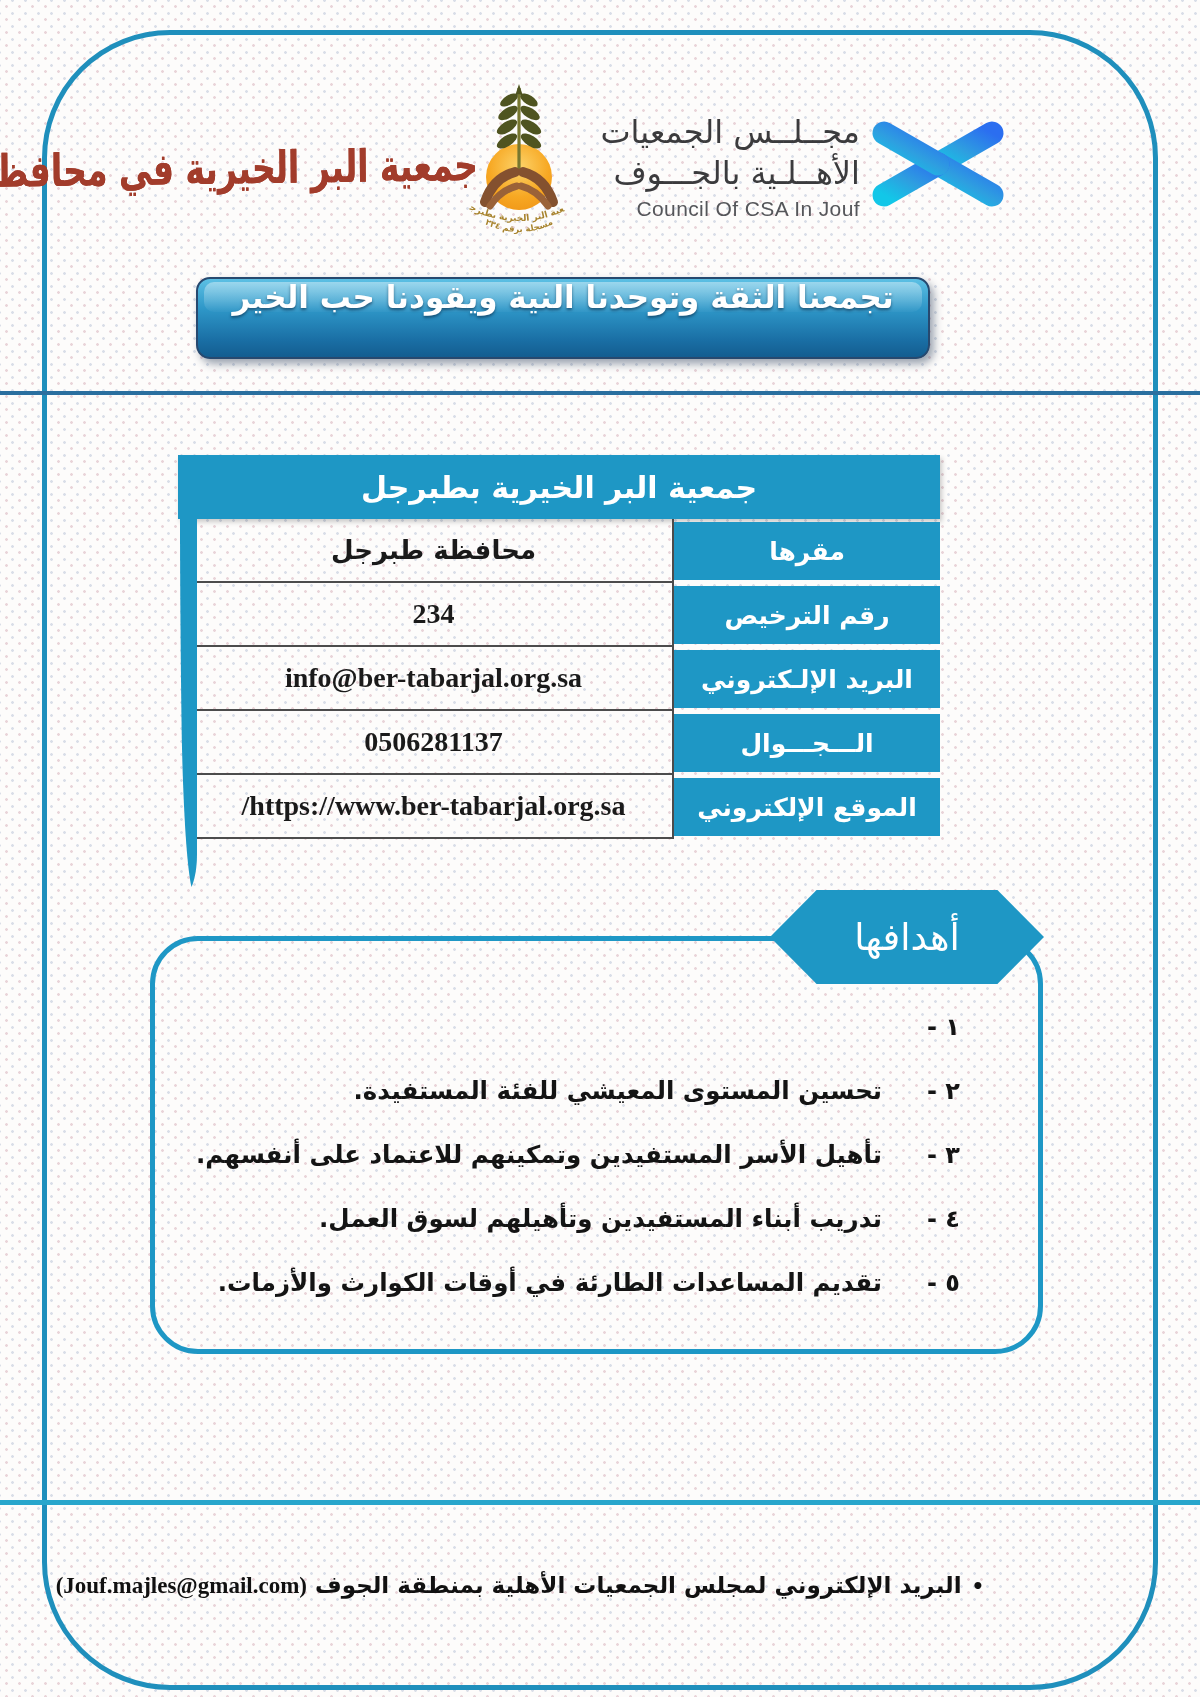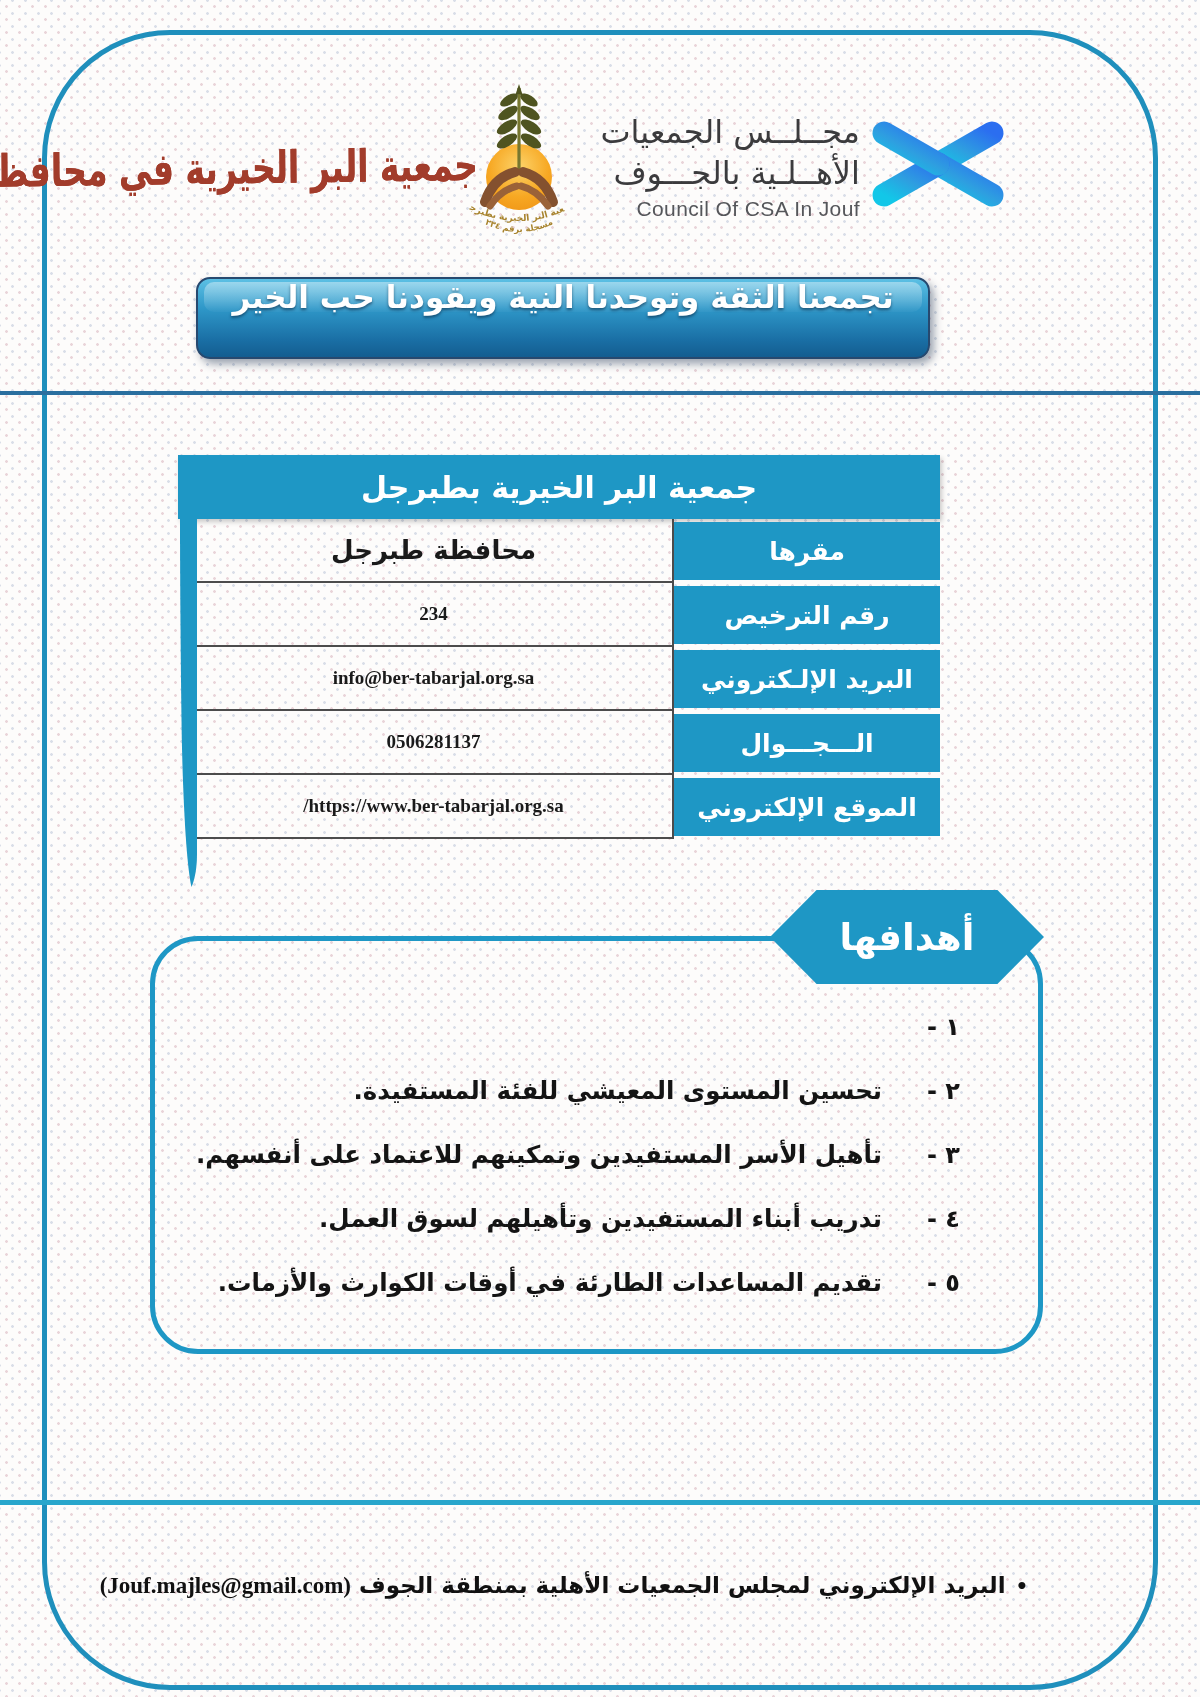--- a/index.html
+++ b/index.html
@@ -61,52 +61,52 @@
   }
   .t-row { display:flex; height:64px; }
   .t-row .value {
     flex:1; margin-left:17px; box-sizing:border-box;
     display:flex; align-items:center; justify-content:center;
     border-right:2px solid #4c4c4c; border-bottom:2px solid #4c4c4c;
     color:#1a1a1a; font-weight:bold;
   }
   .t-row:first-of-type .value { border-top:2px solid #4c4c4c; }
   .t-row .value.ar  { font-size:26px; direction:rtl; }
-  .t-row .value.lat { font-family:"Liberation Serif", serif; font-size:19px; direction:ltr; }
+  .t-row .value.lat { font-family:"Liberation Serif", serif; font-size:28px; direction:ltr; }
   .t-row .label {
     width:266px; box-sizing:border-box; background:#1e97c5; background-clip:padding-box;
     border-top:3px solid transparent; border-bottom:3px solid transparent;
     color:#fff; font-size:25px; font-weight:bold; direction:rtl;
     display:flex; align-items:center; justify-content:center;
   }
   .table-swash { position:absolute; left:178px; top:519px; }
   
   .obj-box {
     position:absolute; left:150px; top:936px; width:893px; height:418px; box-sizing:border-box;
     border:5px solid #1e97c5; border-radius:48px; z-index:2;
   }
   .obj-hex {
     position:absolute; left:770px; top:890px; width:274px; height:94px; z-index:3;
     background:#1e97c5;
     clip-path:polygon(0 50%, 17% 0, 83% 0, 100% 50%, 83% 100%, 17% 100%);
     display:flex; align-items:center; justify-content:center;
   }
-  .obj-hex span { color:#fff; font-size:37px; font-weight:bold; direction:rtl; }
+  .obj-hex span { color:#fff; font-size:37px; font-weight:normal; direction:rtl; }
   .obj-list {
     position:absolute; left:0; top:0; width:100%; height:100%; box-sizing:border-box;
     padding:72px 78px 52px 40px;
     display:flex; flex-direction:column; justify-content:space-between; direction:rtl;
   }
   .obj-item { display:flex; align-items:baseline; direction:rtl; color:#141414; font-weight:bold; }
   .obj-item .num  { min-width:40px; font-size:24px; }
   .obj-item .txt  { margin-right:38px; font-size:24.5px; }
   
   .footer {
     position:absolute; left:0; top:1572px; width:1040px; text-align:center; direction:rtl;
-    font-size:23px; font-weight:bold; color:#111;margin-left:44px;
+    font-size:23px; font-weight:bold; color:#111;
   }
   .footer .bullet { margin-left:10px; font-size:20px; }
   .footer .mail { font-family:"Liberation Serif", serif; direction:ltr; unicode-bidi:embed; }
   svg text { font-family:"DejaVu Sans", sans-serif; }
 </style>
 </head>
 <body>
 
 <div class="page">
 

